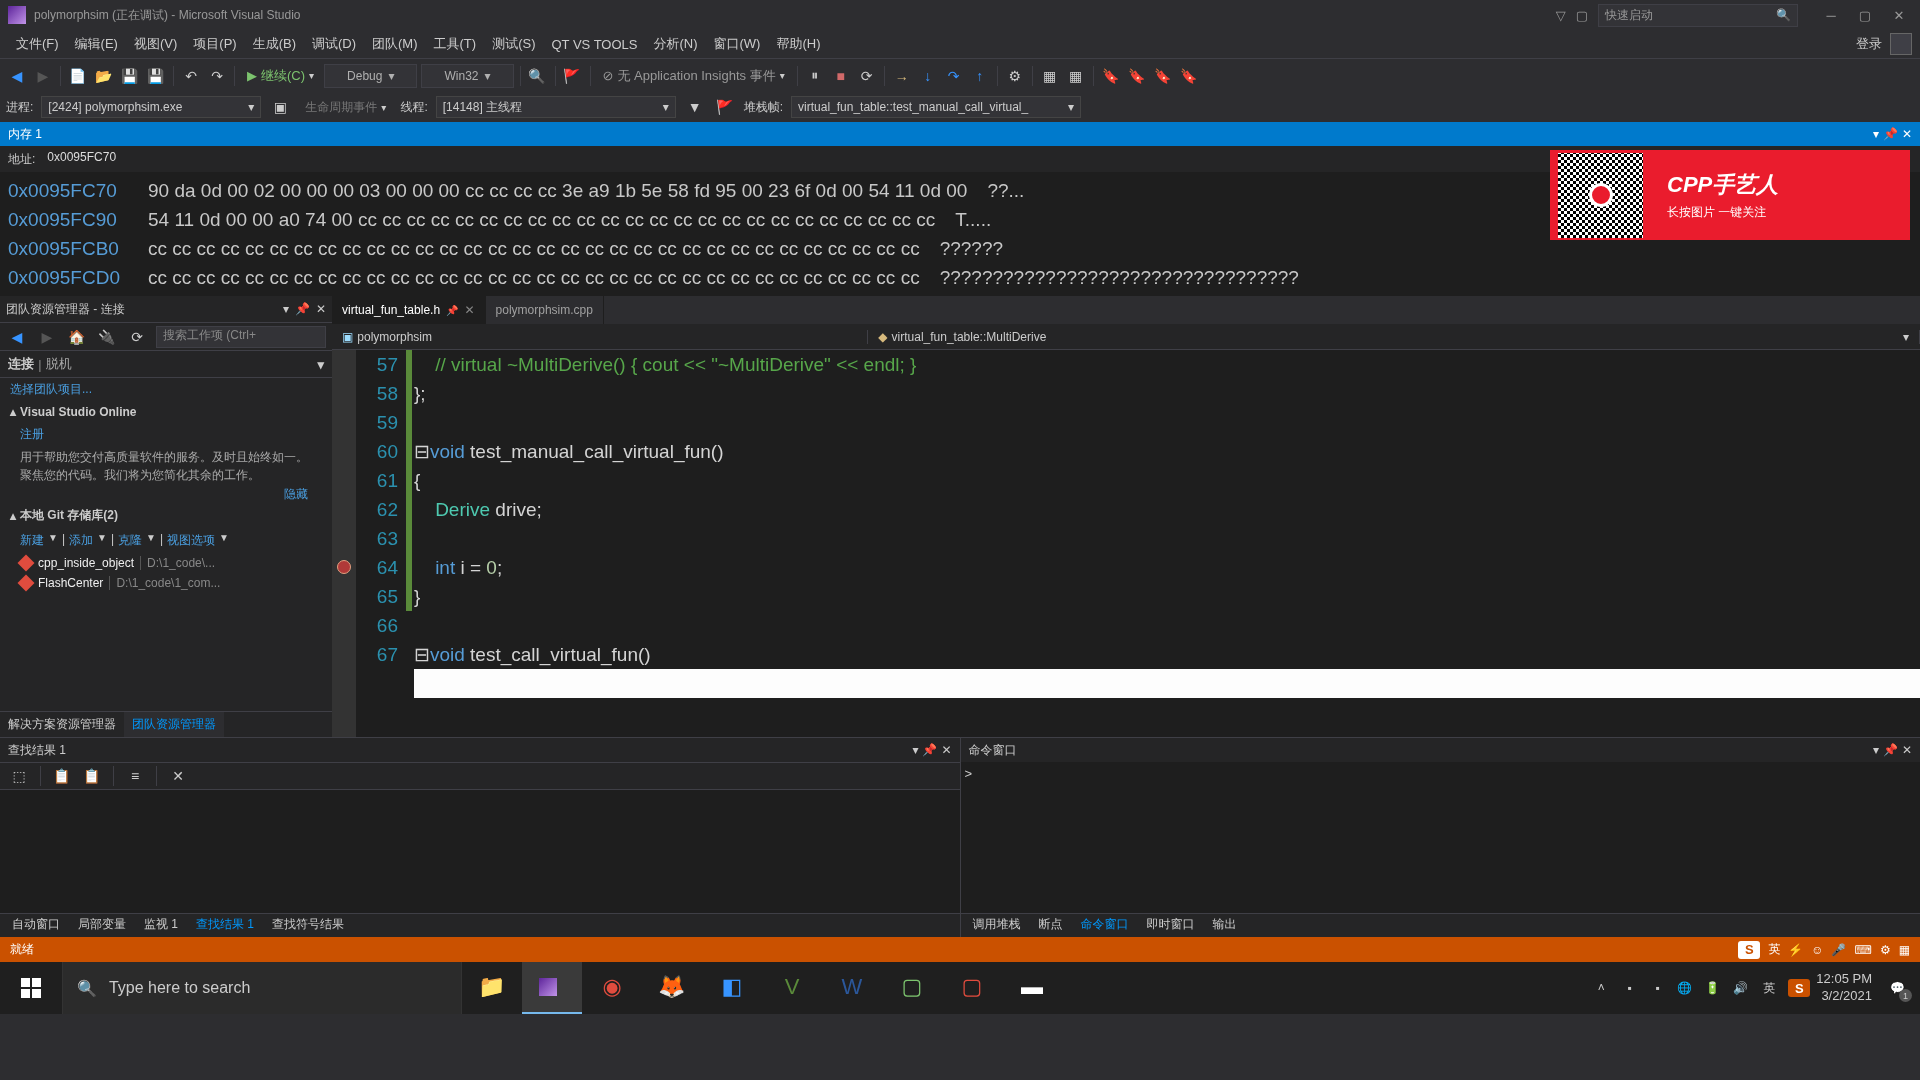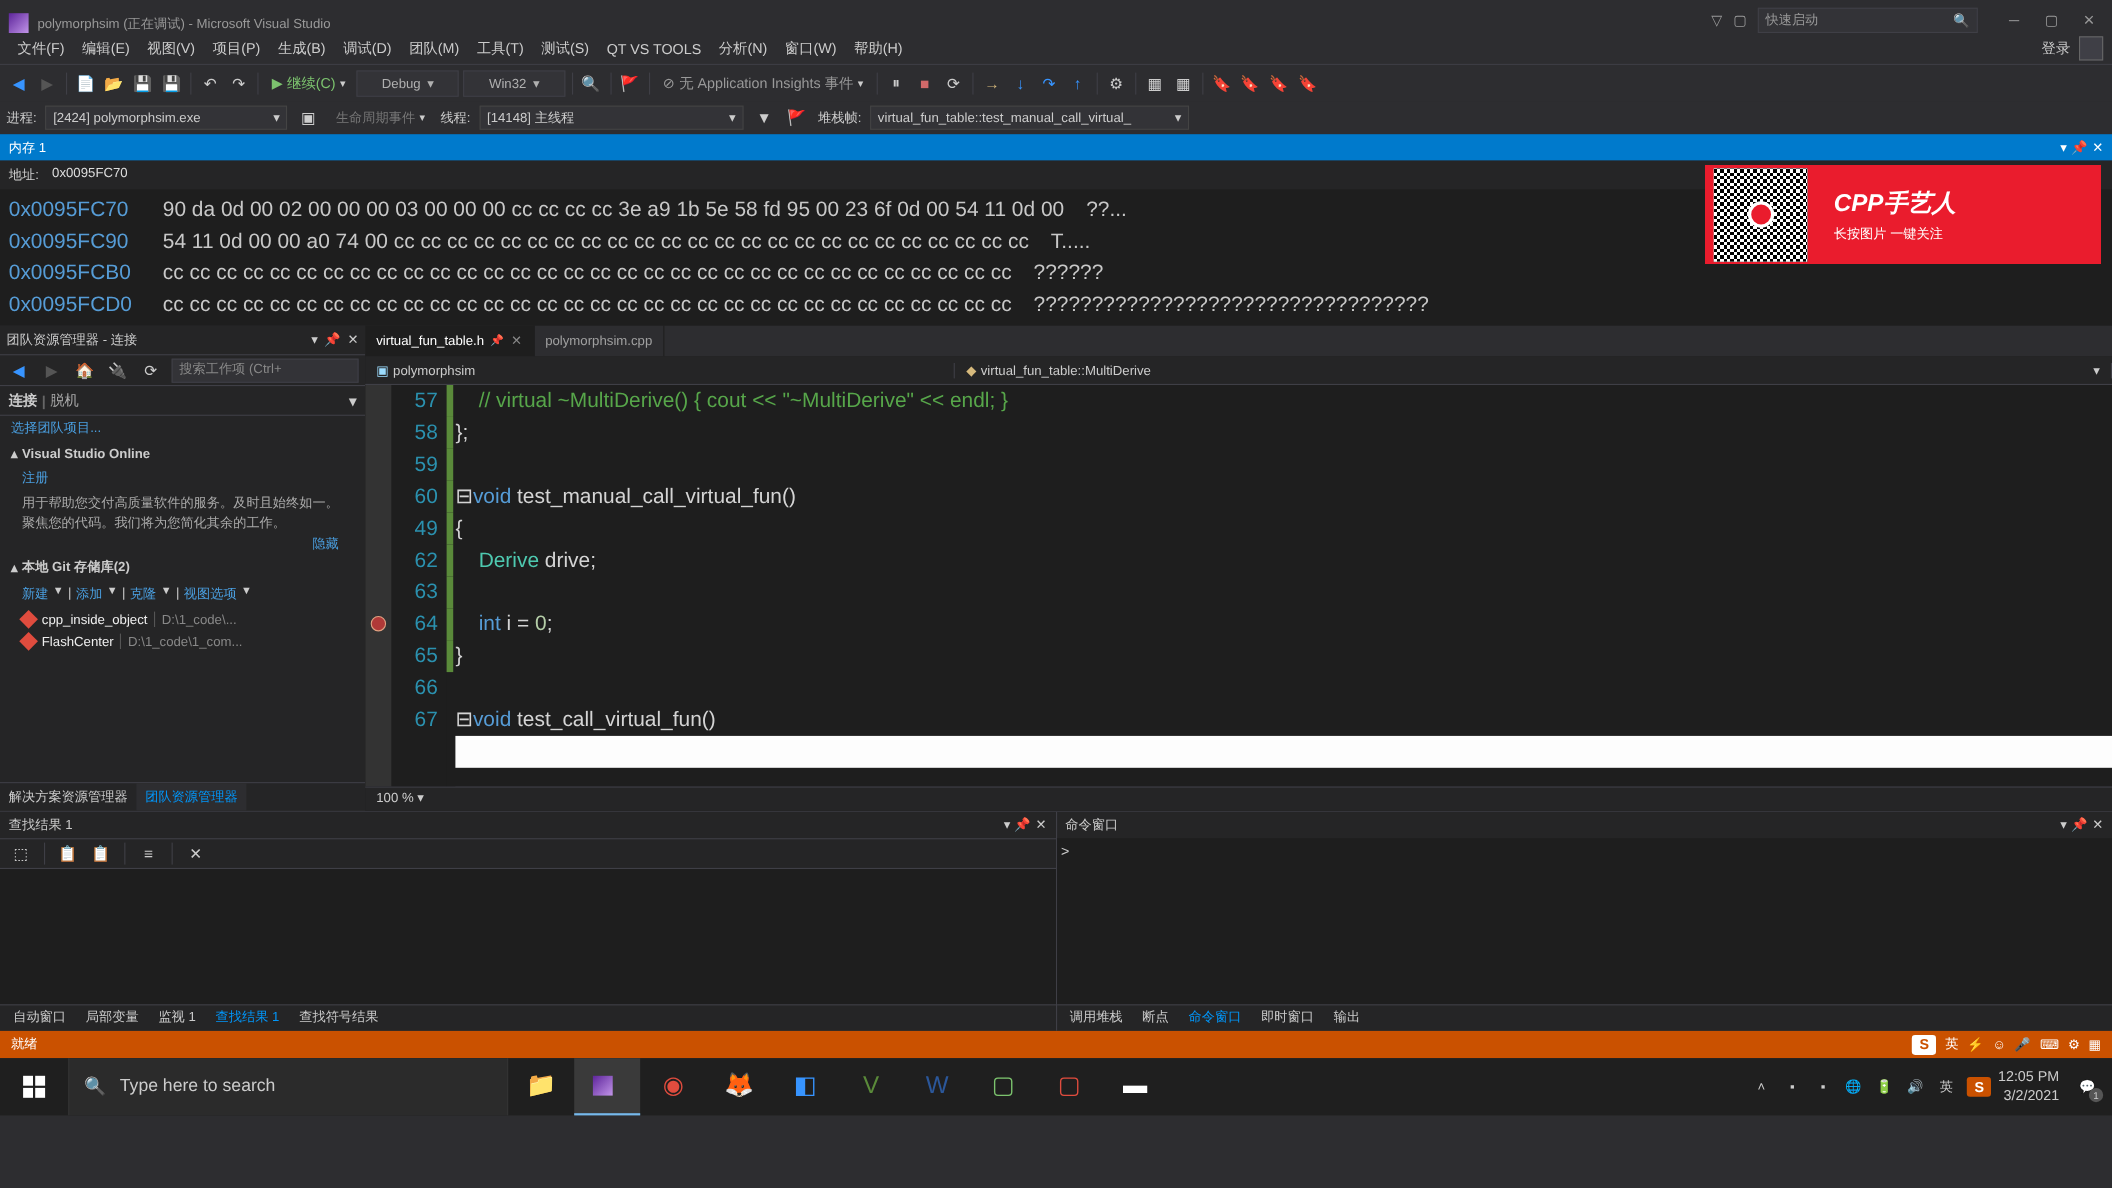--- a/index.html
+++ b/index.html
@@ -1,17 +1,17 @@
 <!DOCTYPE html>
 <html><head>
 <meta charset="utf-8">
 <style>
 * { margin: 0; padding: 0; box-sizing: border-box; font-family: "Segoe UI", "Microsoft YaHei", sans-serif; }
 body { background: #2d2d30; color: #ccc; width: 1920px; height: 1080px; overflow: hidden; font-size: 13px; }
-.title-bar { height: 30px; background: #2d2d30; display: flex; align-items: flex-end; padding: 0 8px; }
+.title-bar { height: 30px; background: #2d2d30; display: flex; align-items: center; padding: 0 8px; }
 .vs-logo { width: 18px; height: 18px; background: linear-gradient(135deg, #5e259b, #c194e8); margin-right: 8px; }
 .title-text { flex: 1; color: #999; font-size: 12px; }
 .title-right { display: flex; align-items: center; gap: 10px; }
 .quick-launch { background: #333337; color: #999; border: 1px solid #3f3f46; width: 200px; height: 23px; padding: 2px 6px; display: flex; align-items: center; font-size: 12px; }
 .quick-launch .search-ico { margin-left: auto; color: #999; }
 .win-controls { display: flex; gap: 8px; color: #999; margin-left: 10px; }
 .win-btn { width: 26px; height: 20px; display: inline-flex; align-items: center; justify-content: center; cursor: pointer; }
 .menubar { height: 28px; background: #2d2d30; display: flex; align-items: center; padding: 0 8px; }
 .menu-item { padding: 4px 8px; cursor: pointer; color: #ccc; }
 .menubar .spacer { flex: 1; }
@@ -329,21 +329,21 @@
     <div class="code">
       <div class="gutter-bp">
         <div style="height:203px"></div>
         <div class="breakpoint"></div>
       </div>
       <div class="gutter-num">
         <div>57</div>
           <div>58</div>
           <div>59</div>
           <div>60</div>
-          <div>49</div>
+          <div>61</div>
           <div>62</div>
           <div>63</div>
           <div>64</div>
           <div>65</div>
           <div>66</div>
           <div>67</div>
       </div>
       <div class="gutter-mark">
         <div class="green"></div>
           <div class="green"></div>
@@ -363,21 +363,20 @@
 ⊟<span class="kw">void</span> test_manual_call_virtual_fun()
 {
     <span class="type">Derive</span> drive;
 
     <span class="kw">int</span> i = <span class="num">0</span>;
 }
 
 ⊟<span class="kw">void</span> test_call_virtual_fun()
 <div class="current-line"></div></div>
     </div>
-    <div class="zoom"><span>100 %</span> ▾</div>
   </div>
 </div>
 
 <div class="bottom-split">
   <div class="bottom-panel">
     <div class="bp-header">
         <span>查找结果 1</span>
         <span class="tools">
           <span>▾</span>
           <span>📌</span>

